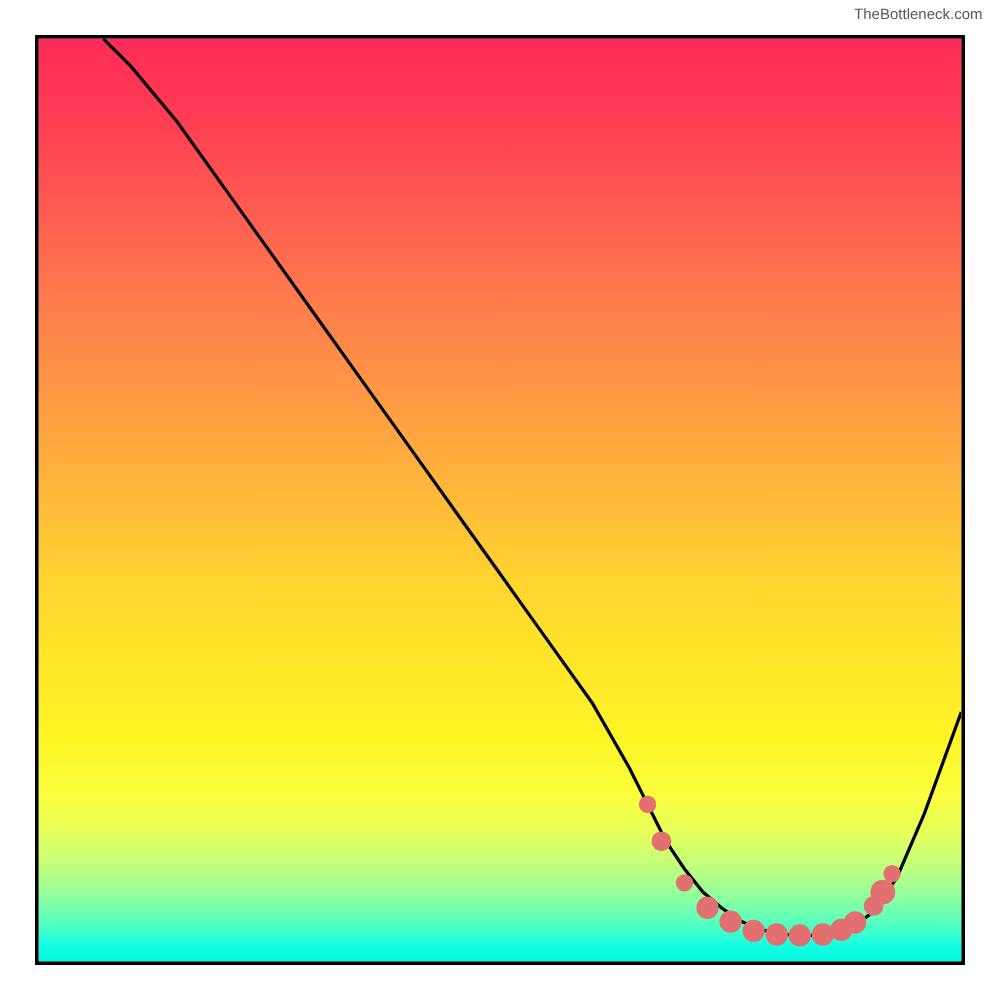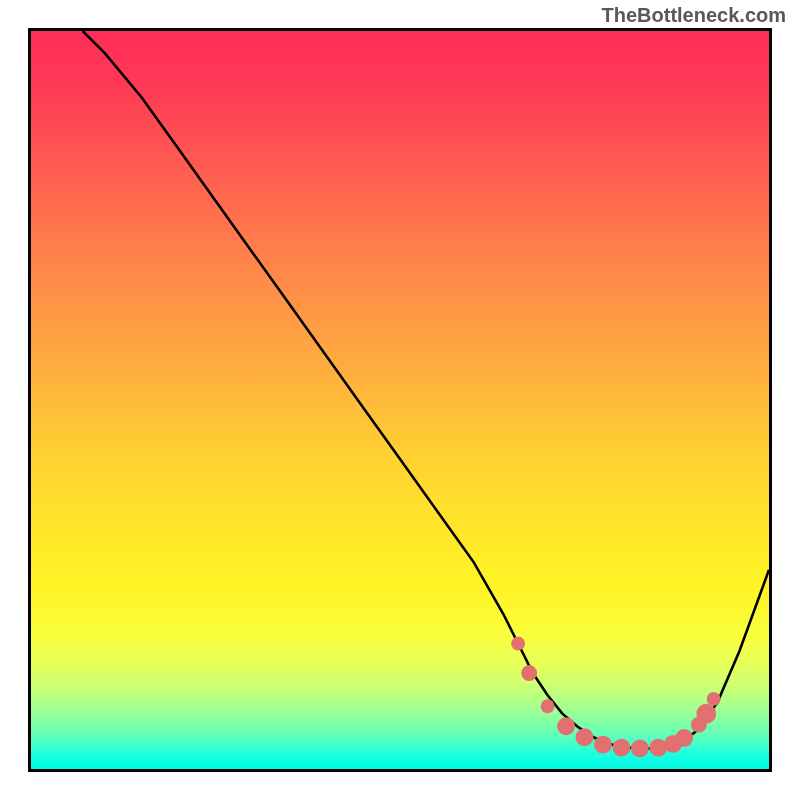--- a/index.html
+++ b/index.html
@@ -8,23 +8,23 @@
     height: 800px;
     background: #ffffff;
     font-family: Arial, sans-serif;
     position: relative;
     overflow: hidden;
   }
   .watermark {
     position: absolute;
     top: 4px;
     right: 14px;
-    font-size: 20px;
+    font-size: 12px;
     color: #585858;
-    font-weight: bold;
+    font-weight: normal;
     z-index: 10;
   }
   .chart-area {
     position: absolute;
     left: 28px;
     top: 28px;
     width: 744px;
     height: 744px;
     border: 3px solid #000000;
   }

